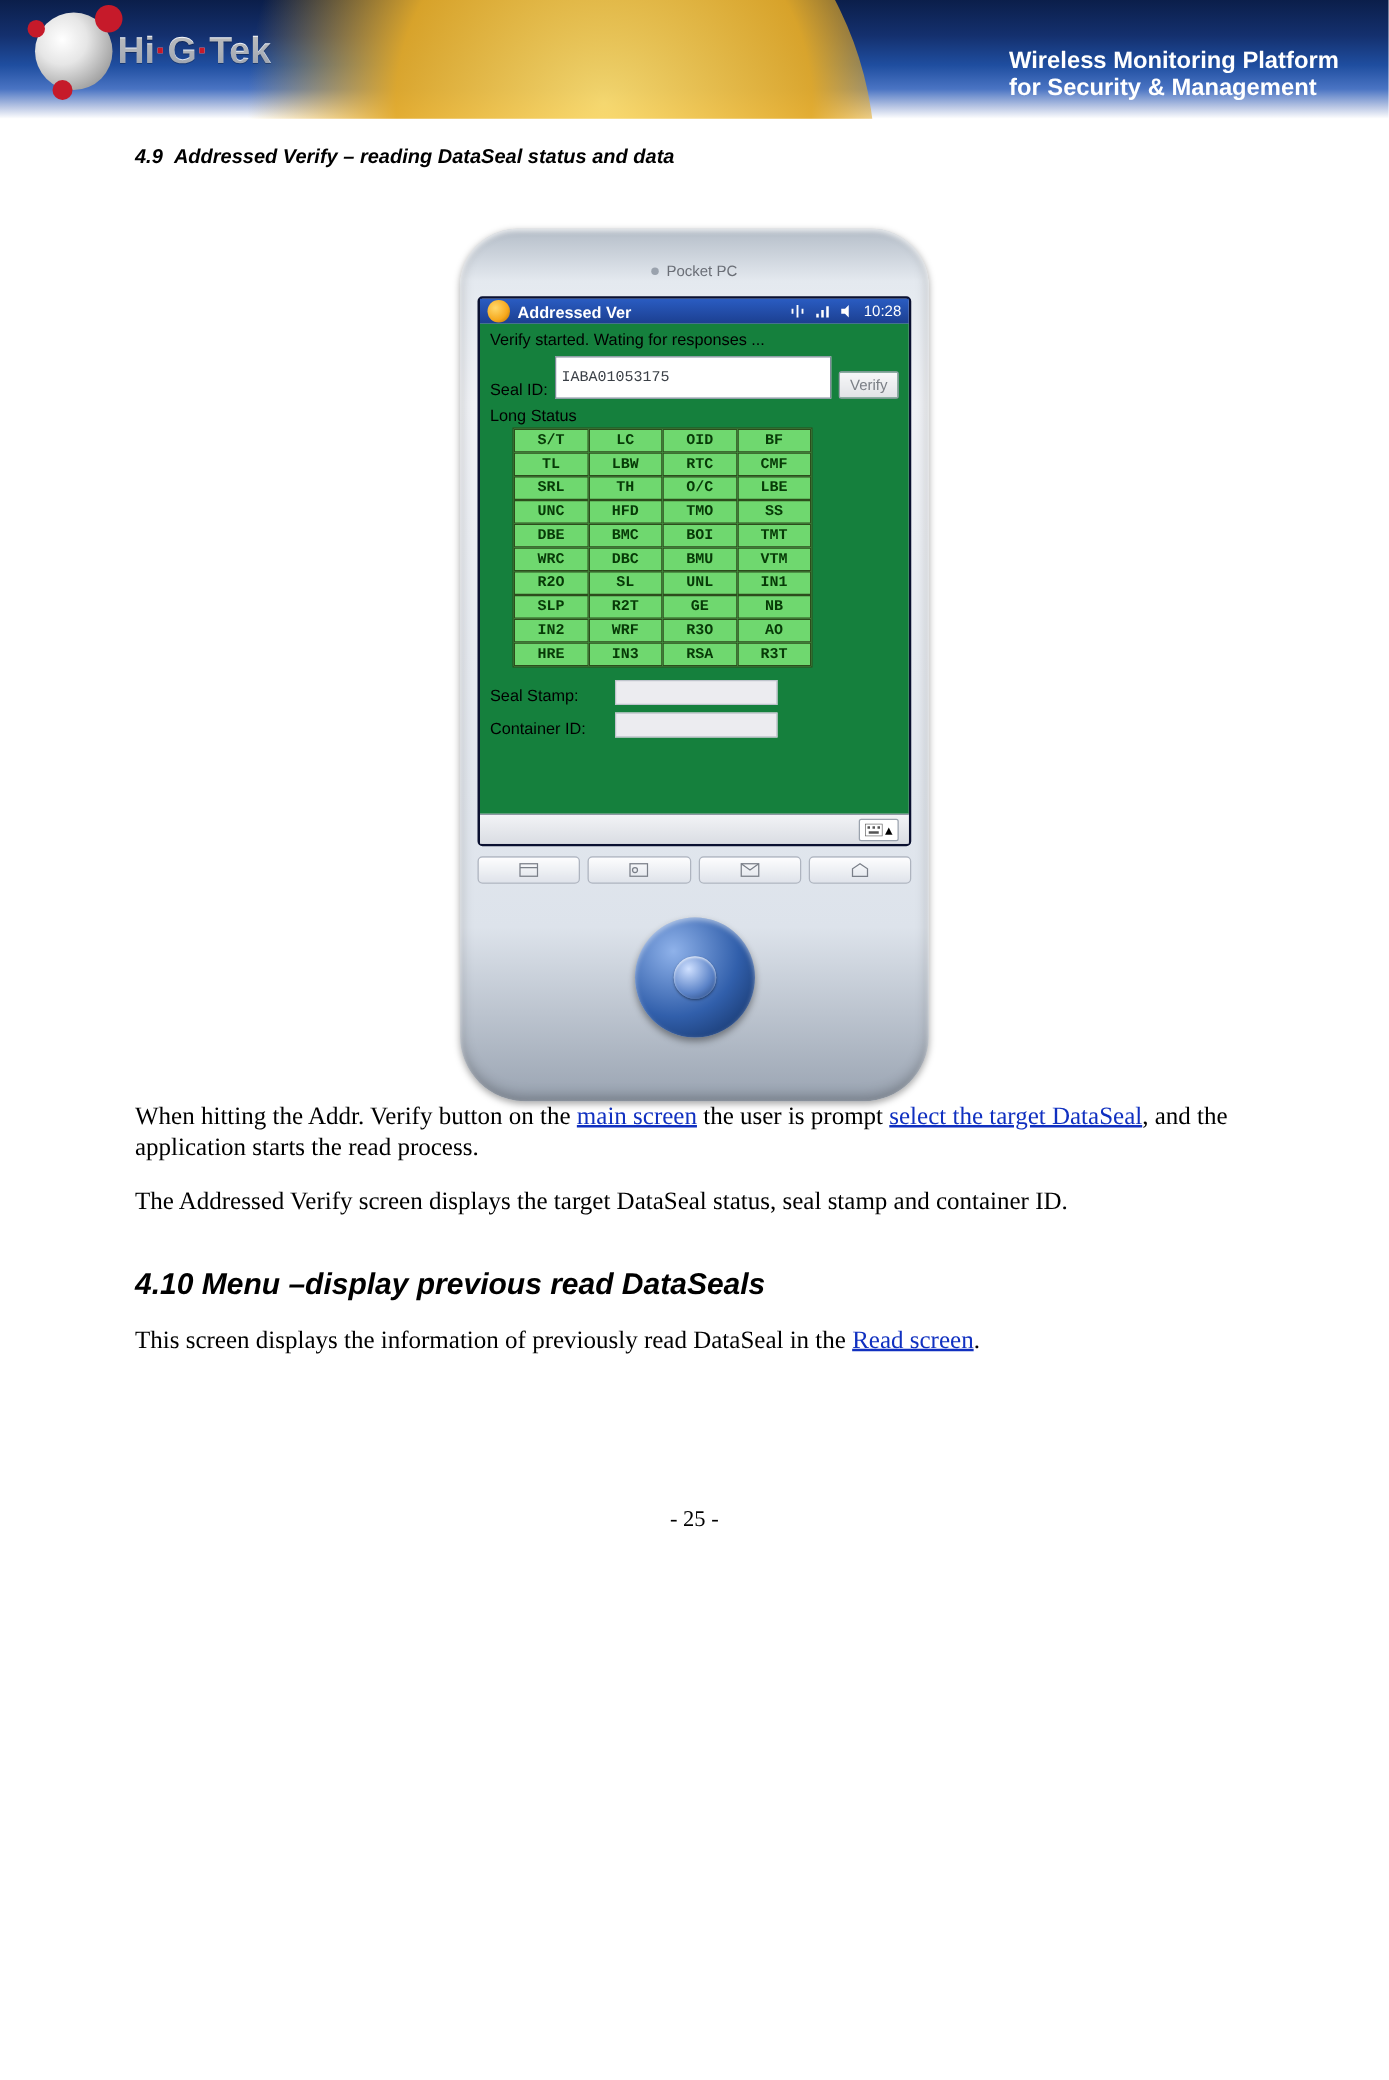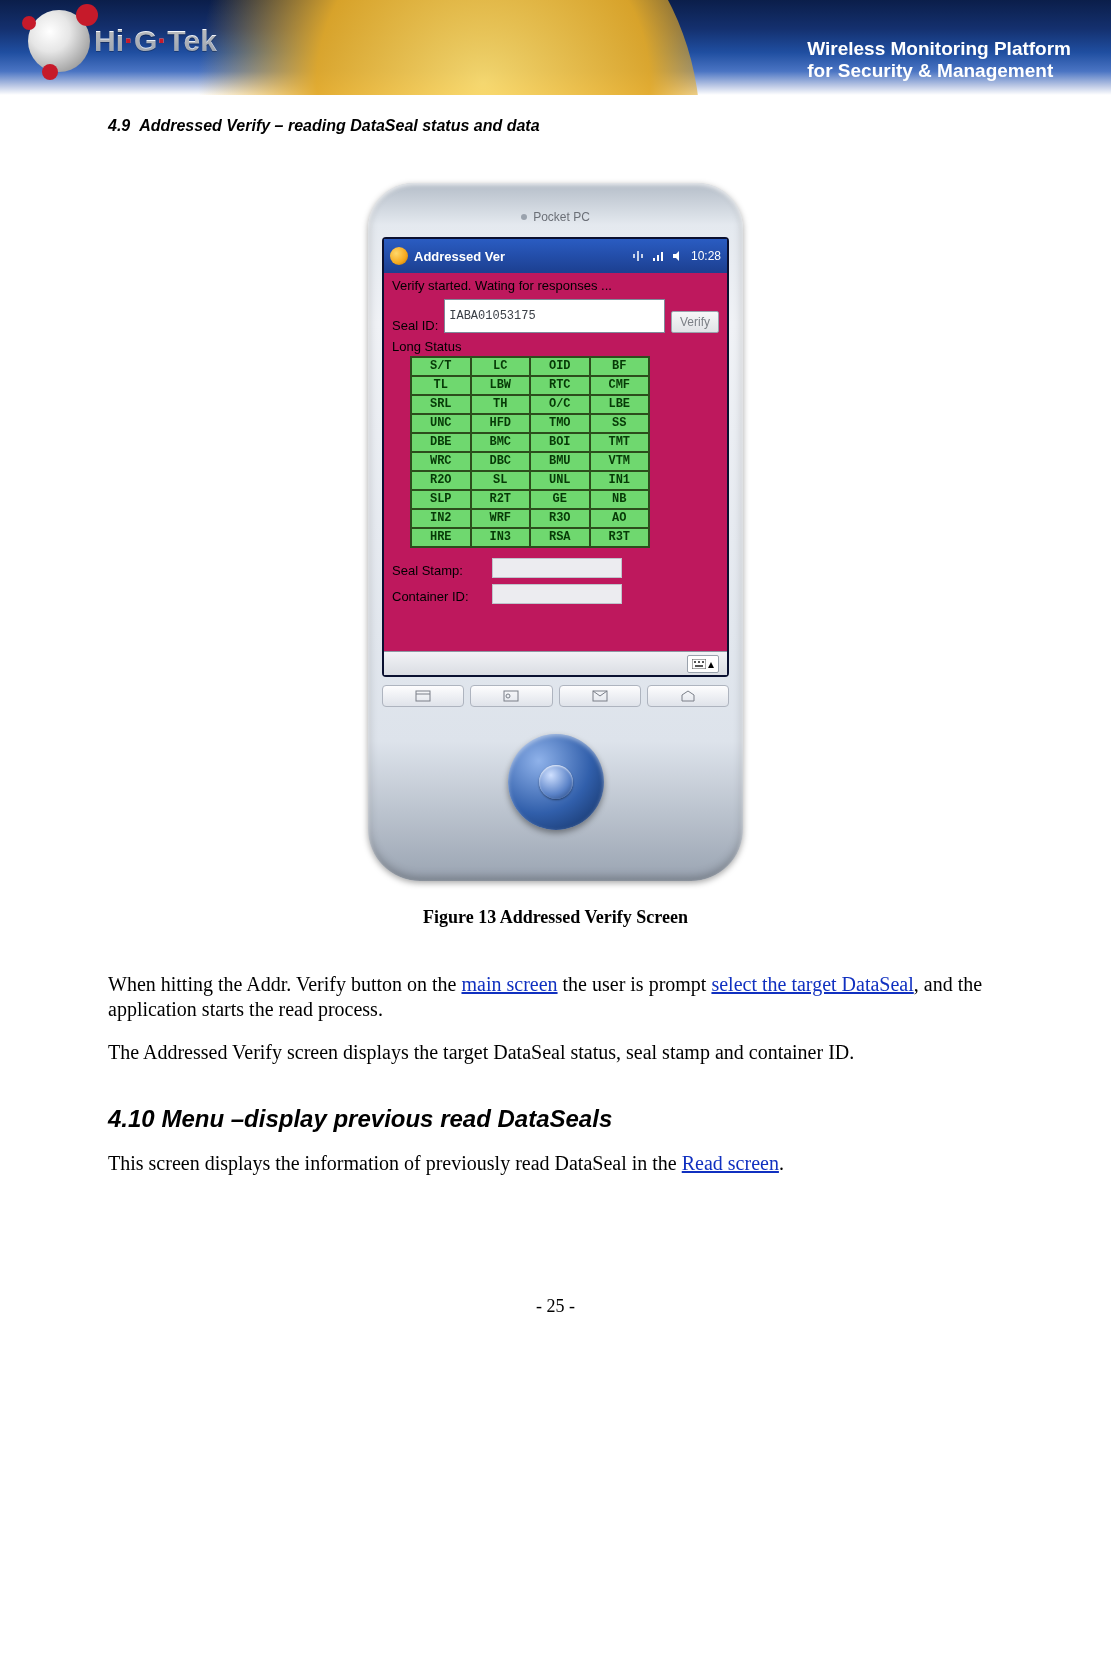--- a/index.html
+++ b/index.html
@@ -91,30 +91,30 @@
   .screen {
     background:#fff; border:2px solid #0a1030;
     border-radius:4px;
     min-height: 440px;
     font-family: Tahoma, Verdana, sans-serif;
     font-size: 13px;
     display:flex; flex-direction:column;
   }
   .wm-title {
     background: linear-gradient(180deg,#2a5cc2,#1c3f90);
-    color:#fff; height:34px;
+    color:#fff; height:20px;
     display:flex; align-items:center; gap:6px;
     padding: 0 6px;
     font-weight:700;
   }
   .wm-title .start { width:18px;height:18px;border-radius:50%;
     background: radial-gradient(circle at 35% 35%, #ffd86b, #f6a81c 60%, #a86400);}
   .wm-title .right { margin-left:auto; display:flex; align-items:center; gap:6px; font-weight:400; font-size:12px;}
   .wm-title .ico { width:14px;height:14px; display:inline-flex;align-items:center;justify-content:center;}
-  .screen-body { padding: 5px 8px 8px 8px; flex:1; background:#be185d; }
+  .screen-body { padding: 5px 8px 8px 8px; flex:1; background:#15803d; }
   .status-text { font-size:13px; margin-bottom:6px; }
   .row { display:flex; align-items:flex-end; gap:6px; margin-bottom:6px;}
   .row label { font-size:13px; }
   .txt {
     flex:1; height:34px; border:1px solid #7f8a9a; background:#fff;
     font-family:"Courier New",monospace; font-size:12px; padding:2px 4px;
     color:#3a3f46;
   }
   .btn {
     height:22px; padding:0 8px; font-size:12px; color:#7b7f86;
@@ -361,21 +361,20 @@
             </svg>
         </div>
       </div>
 
       <div class="dpad-zone">
         <div class="dpad"></div>
       </div>
     </div>
   </div>
 
-  <div class="caption">Figure 13 Addressed Verify Screen</div>
 
   <p class="body">
     <span>When hitting the Addr. Verify button on the </span><a href="#" class="lnk">main screen</a><span> the user is prompt </span><a href="#" class="lnk">select the target DataSeal</a><span>, and the application starts the read process.</span>
   </p>
 
   <p class="body">The Addressed Verify screen displays the target DataSeal status, seal stamp and container ID.</p>
 
   <h2 class="sec2">
     <span>4.10</span>&nbsp;<span>Menu –display previous read DataSeals</span>
   </h2>

